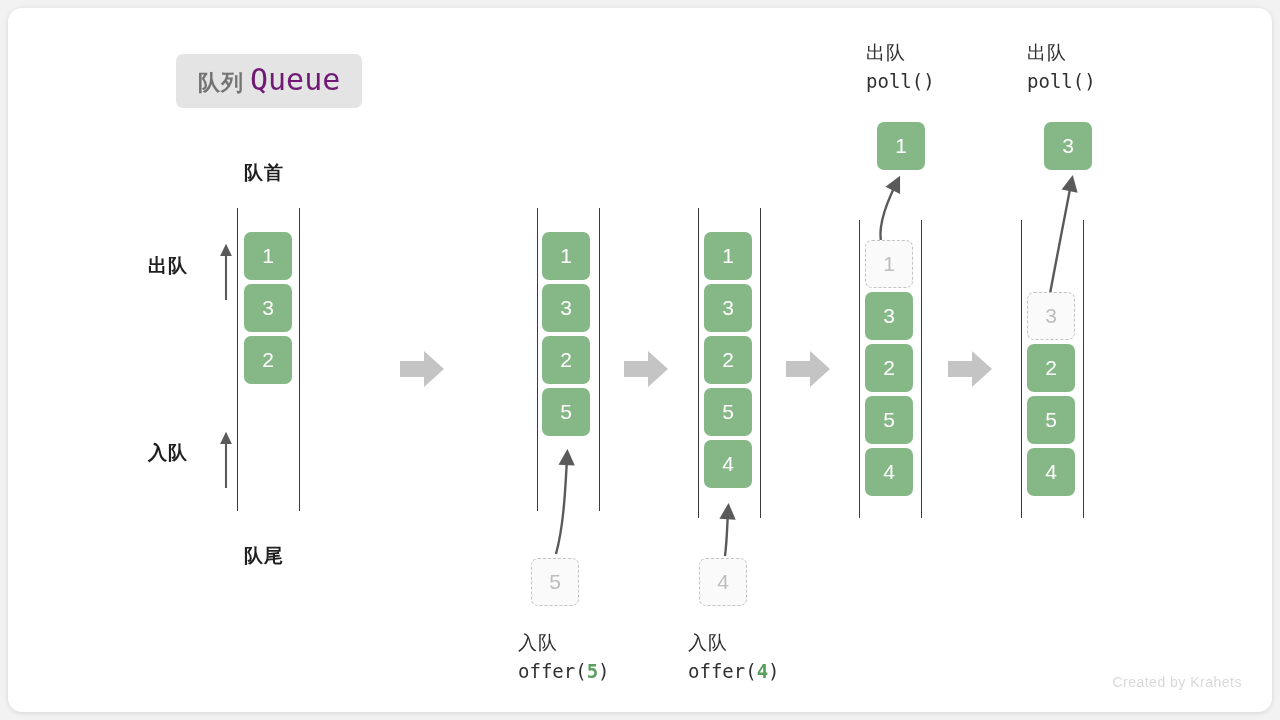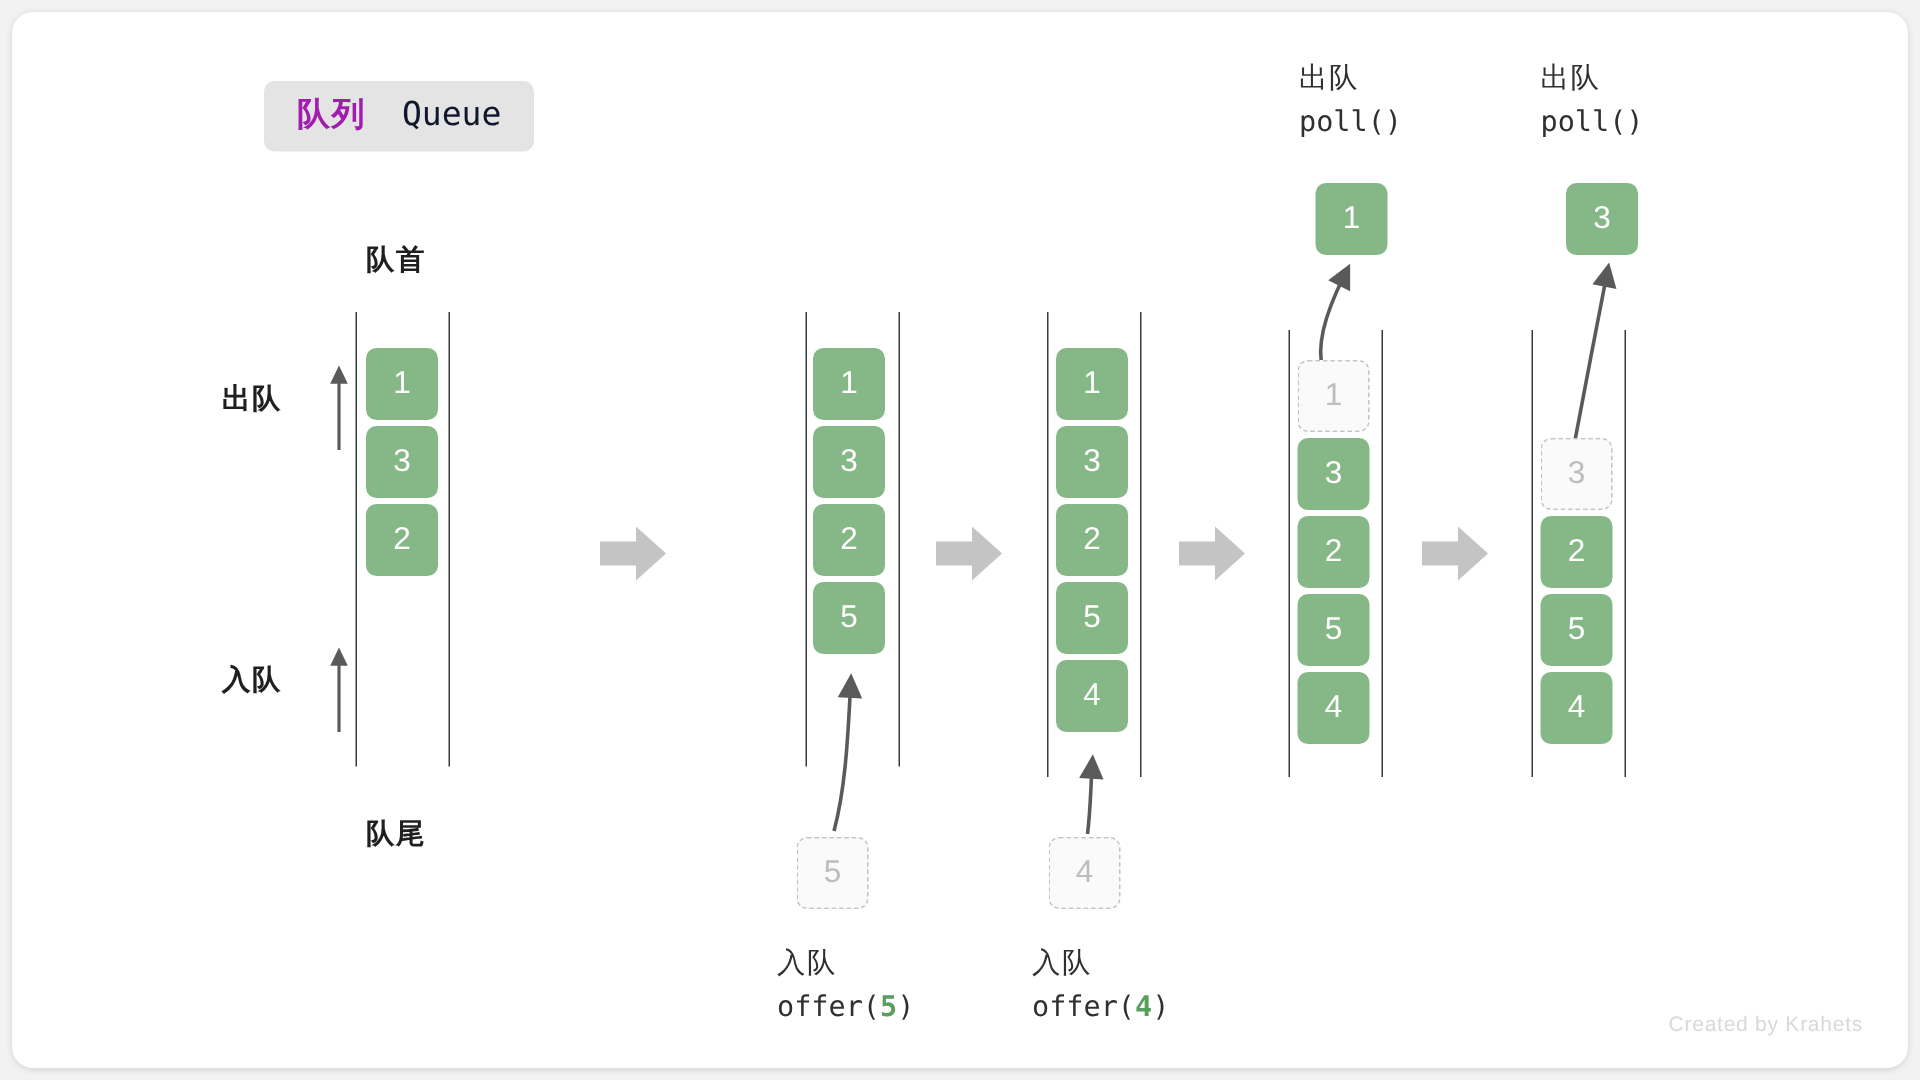--- a/index.html
+++ b/index.html
@@ -27,27 +27,27 @@
   
   #title-badge {
     left: 168px; top: 46px;
     padding: 11px 22px 13px 22px;
     background: #e4e4e4;
     border-radius: 7px;
     white-space: nowrap;
     line-height: 1;
   }
   #title-badge .cn {
-    font-size: 22px; font-weight: bold; color: #a21caf;
+    font-size: 22px; font-weight: bold; color: #737373;
     letter-spacing: 1px;
   }
   #title-badge .en {
-    font-size: 22px; color: #0f172a;
+    font-size: 30px; color: #701a75;
     font-family: "DejaVu Sans Mono", "Liberation Mono", monospace;
-    margin-left: 24px;
+    margin-left: 6px;
   }
 
   
   .hdr-label {
     font-size: 19px; font-weight: bold; color: #1f1f1f;
     letter-spacing: 1px; white-space: nowrap;
   }
   .side-label {
     font-size: 19px; font-weight: bold; color: #1f1f1f;
     letter-spacing: 1px; white-space: nowrap;

